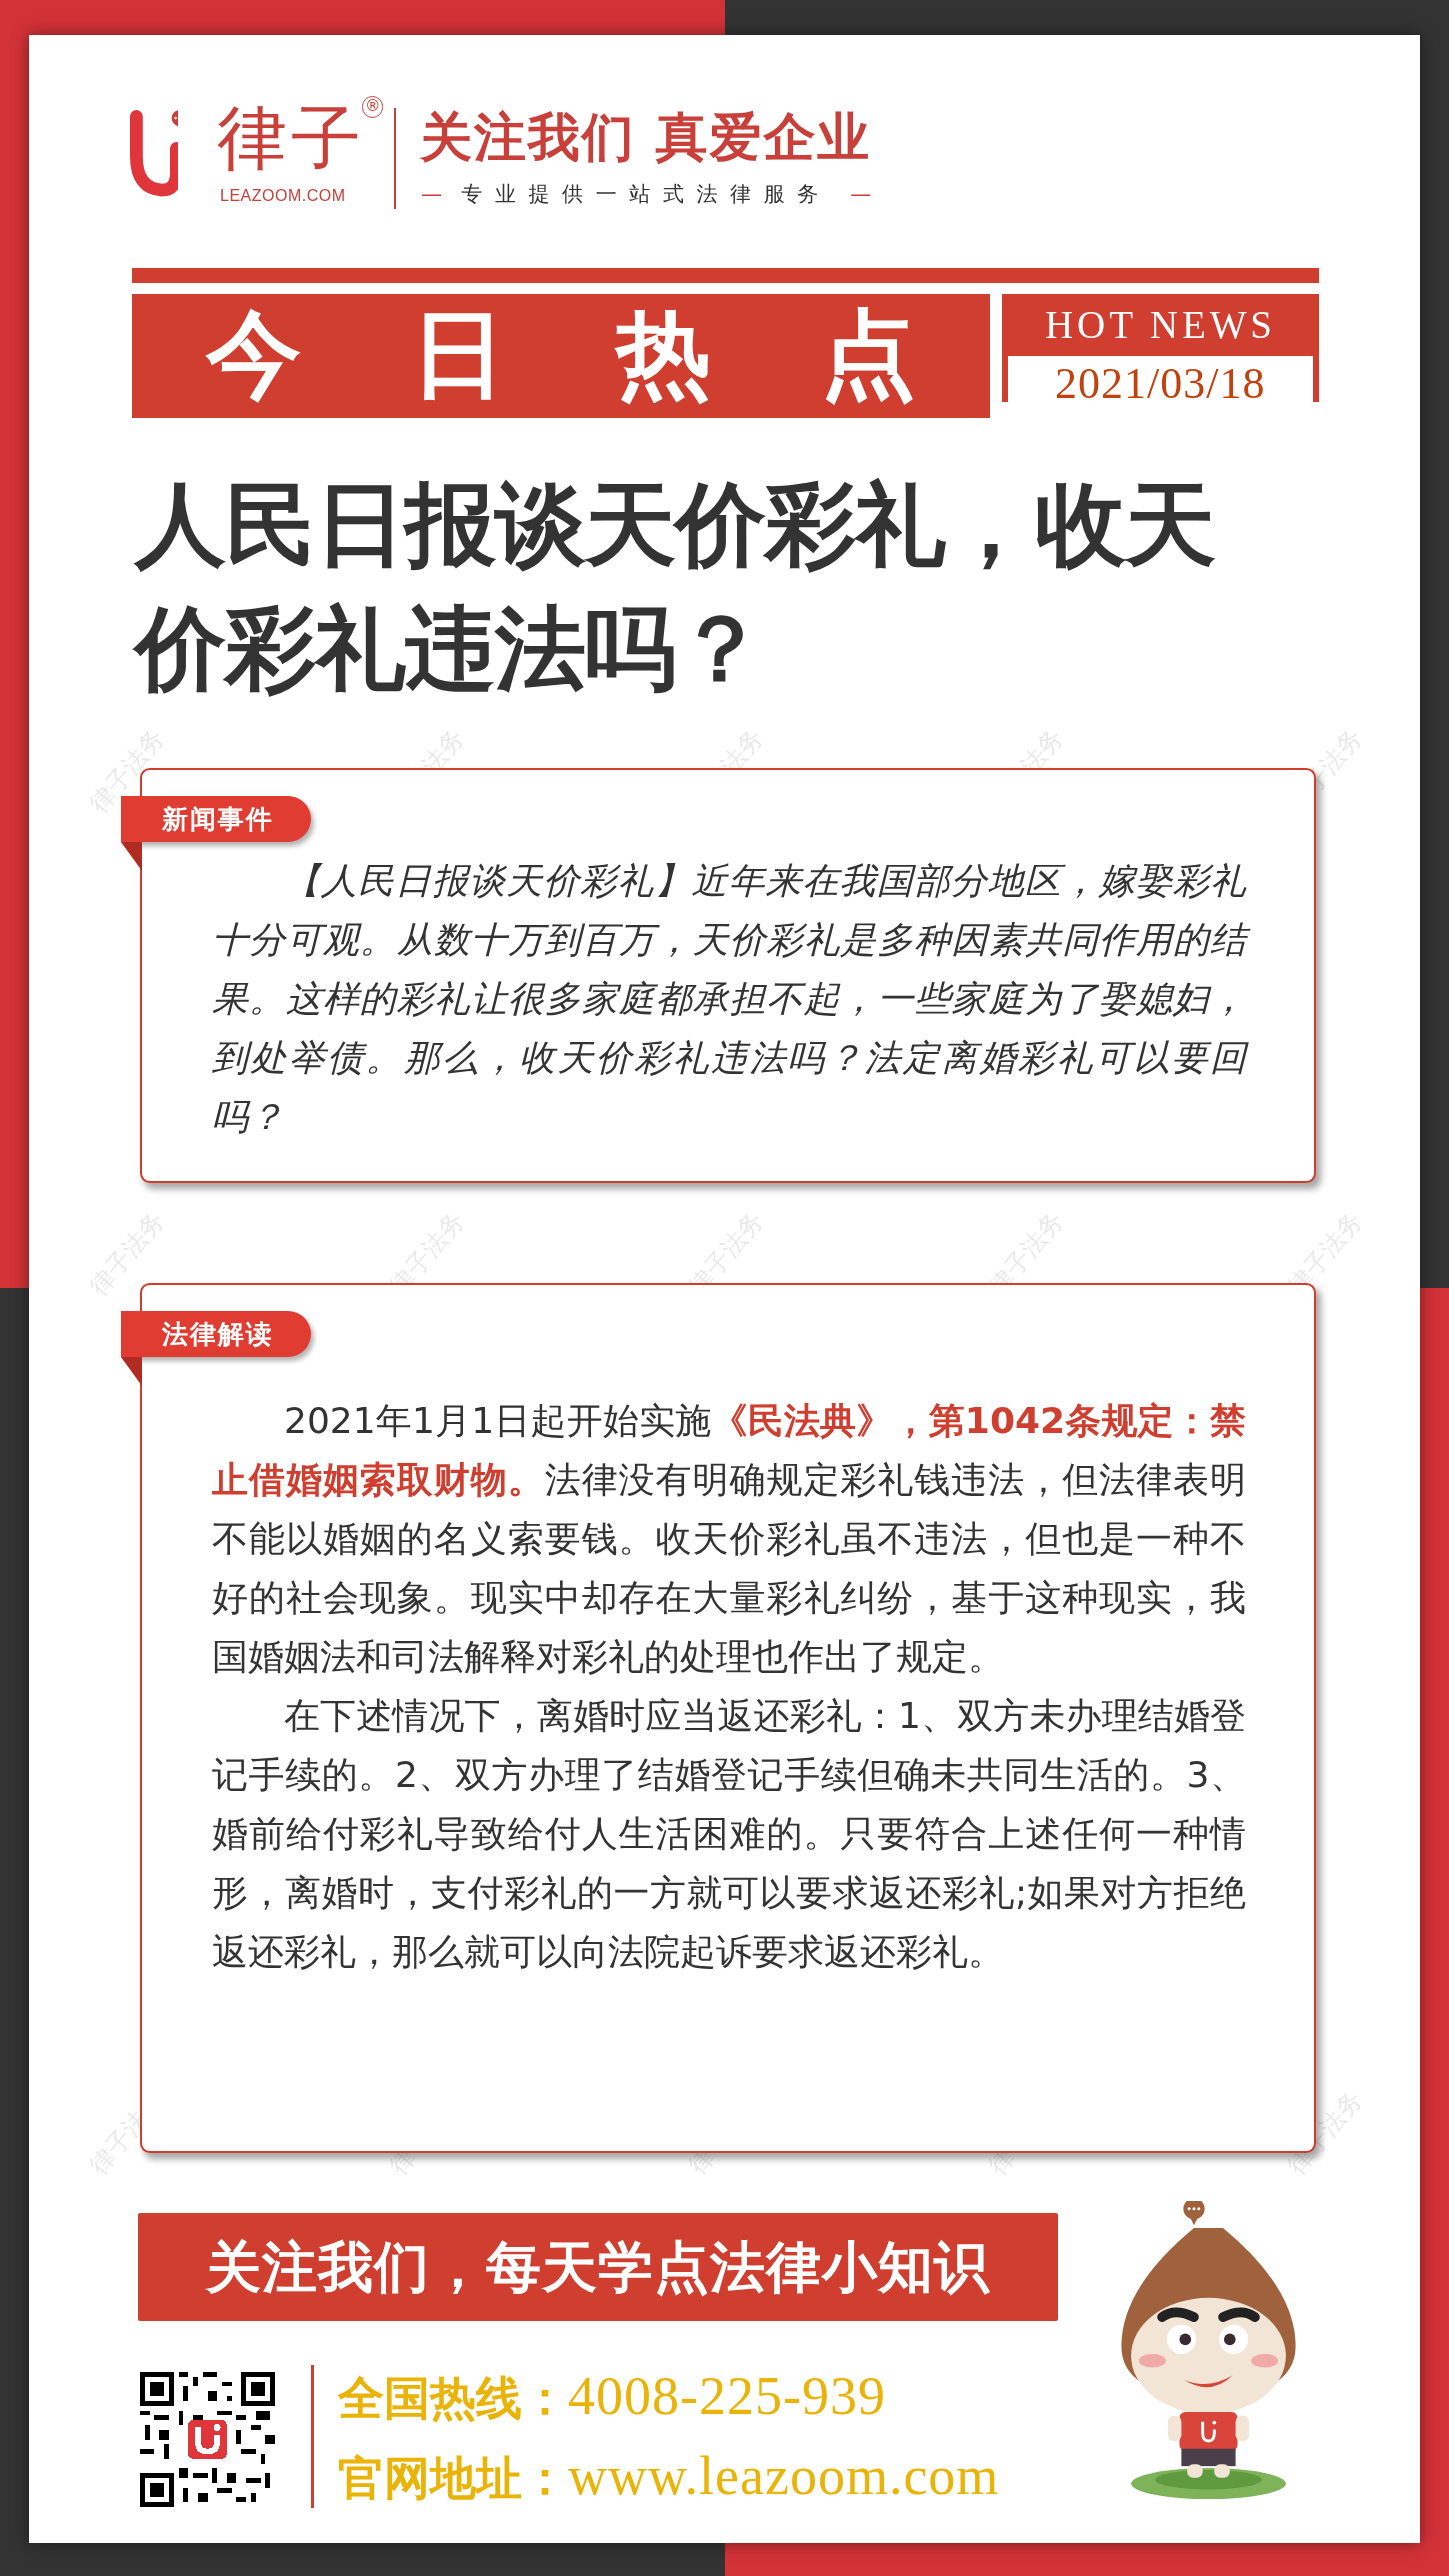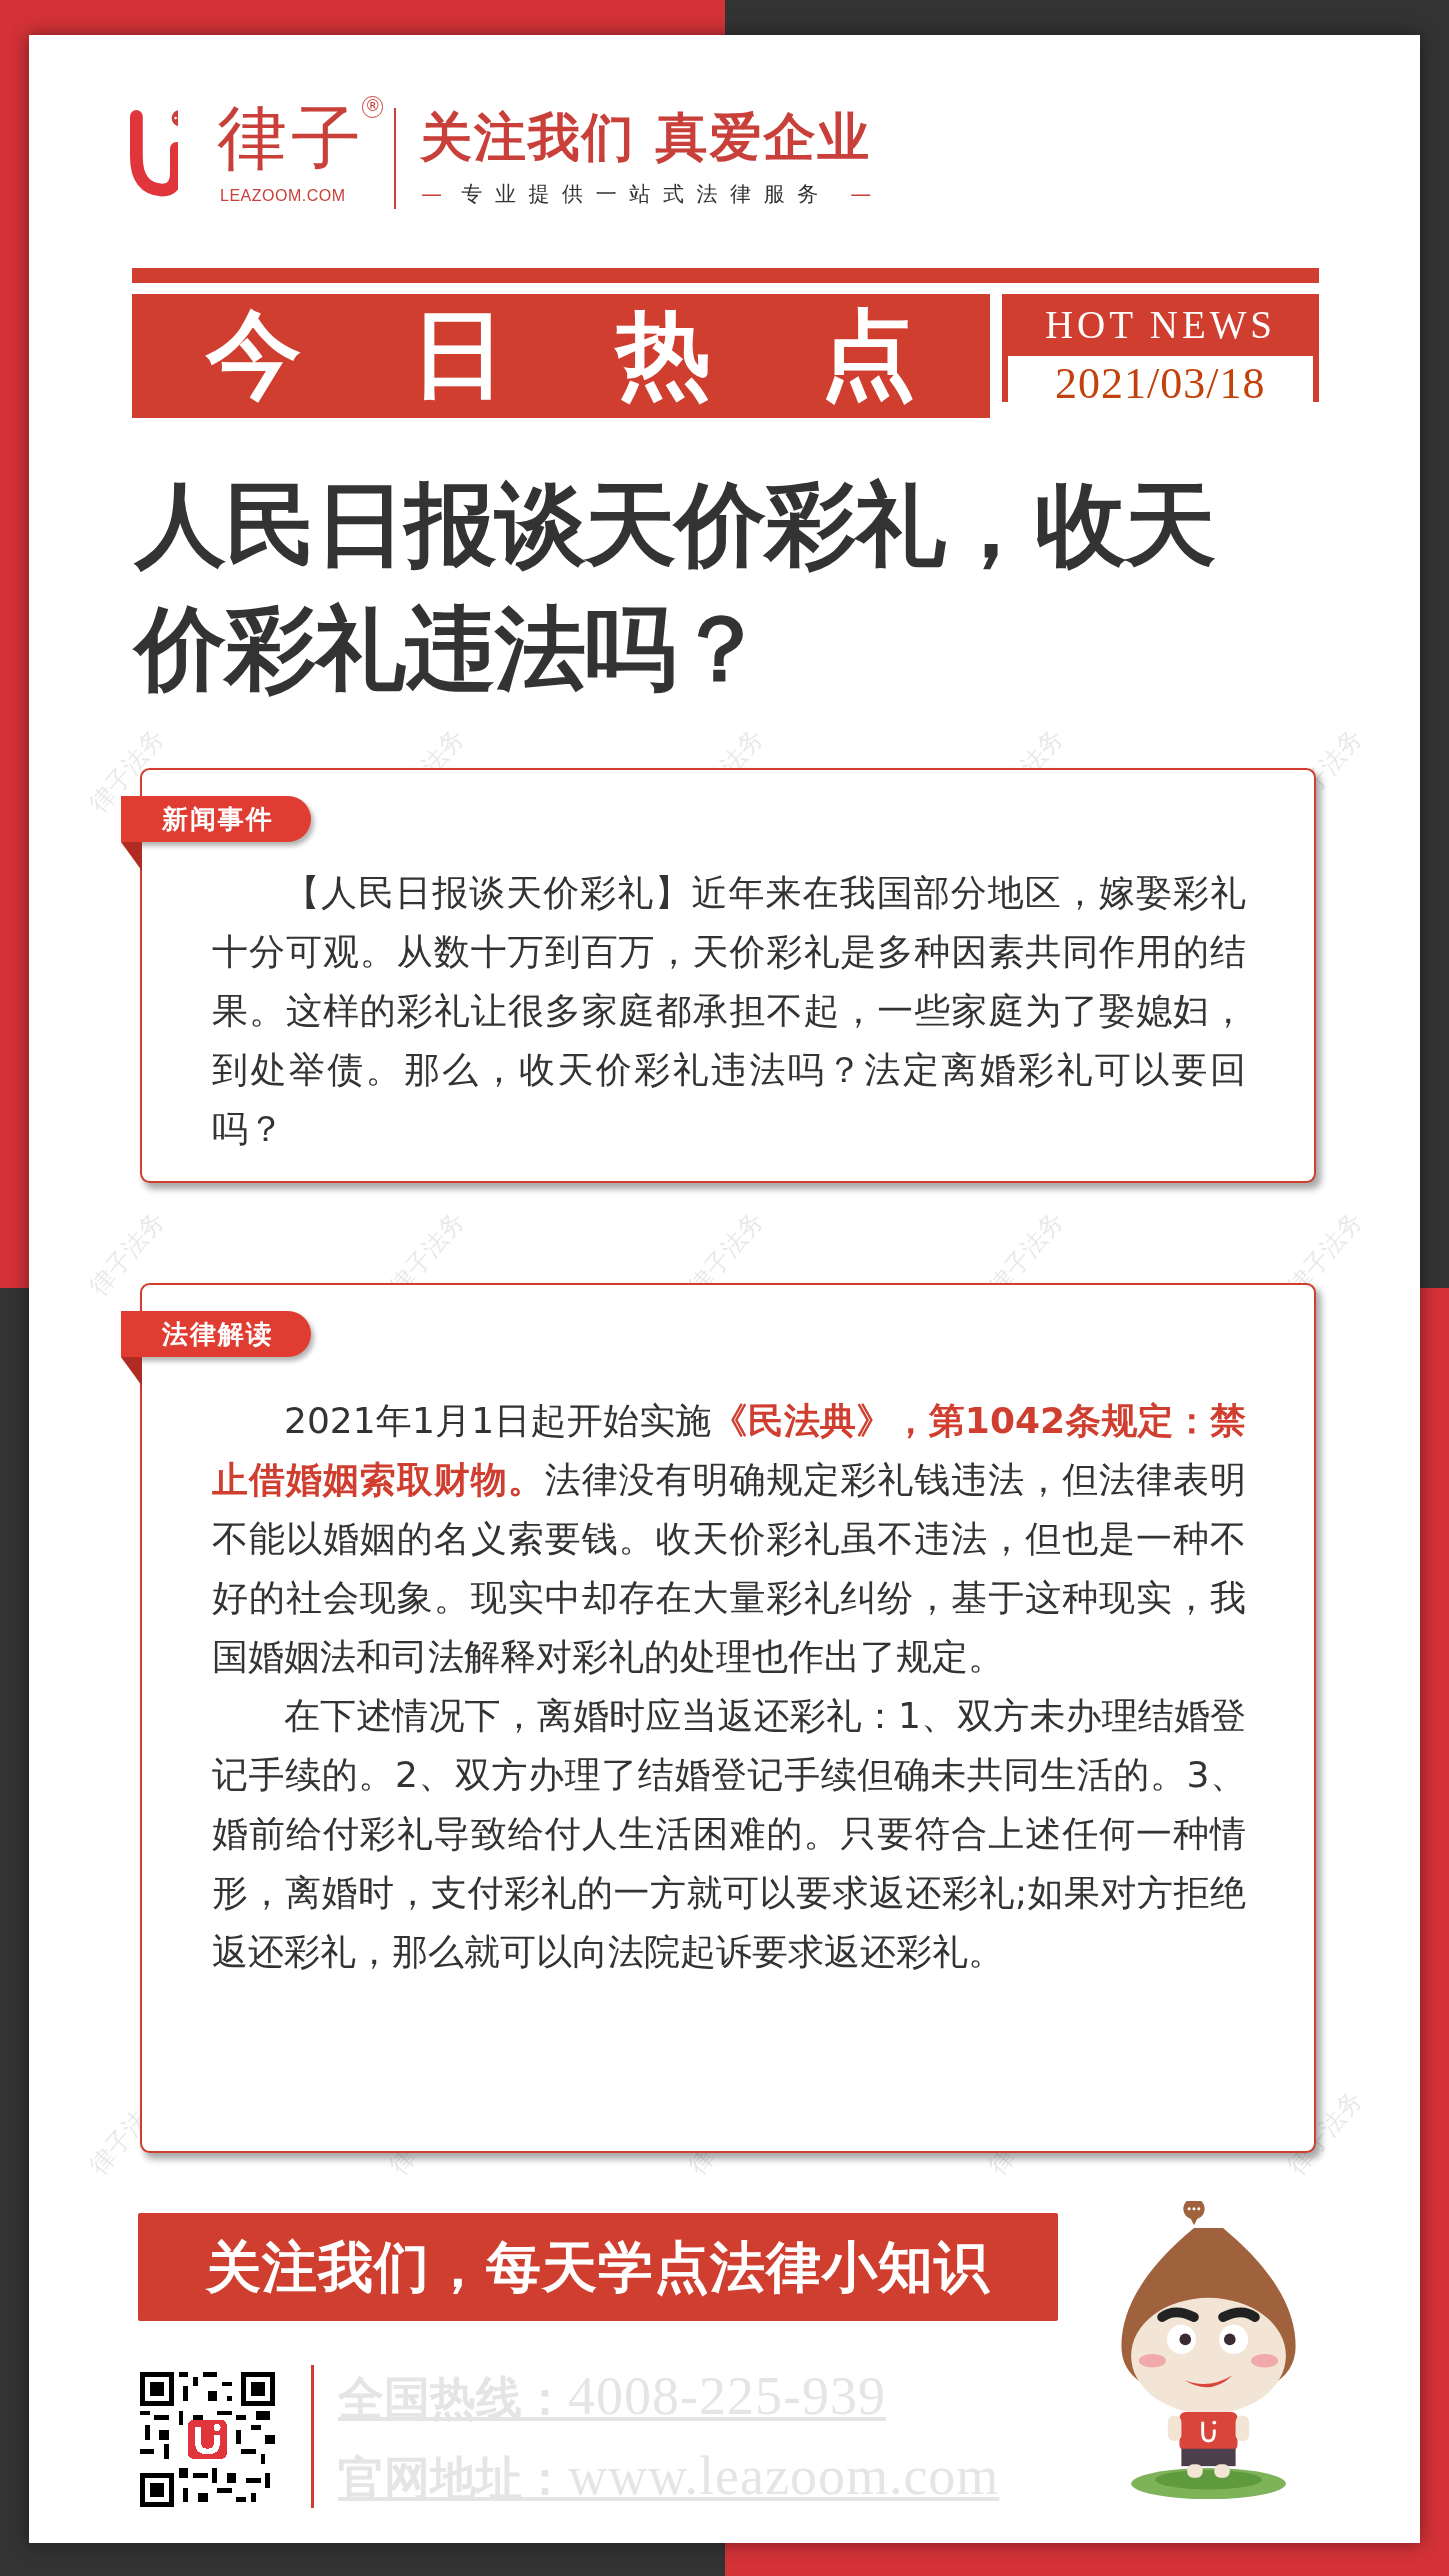--- a/index.html
+++ b/index.html
@@ -31,29 +31,29 @@
   .hotnews-bot{position:absolute;left:5.8px;top:62px;width:305px;height:56px;background:#fff;color:#c2410c;font-family:"Liberation Serif",serif;font-size:44px;text-align:center;line-height:56px;letter-spacing:1px;}
   
   .headline{position:absolute;left:135px;top:462px;width:1198px;font-size:91px;line-height:124px;color:#333;font-family:"DejaVu Serif",serif;font-weight:bold;letter-spacing:-1px;}
   
   .box{position:absolute;left:140px;width:1176px;border:2.9px solid #d03e2f;border-radius:9.7px;box-shadow:4.8px 5.8px 7.7px rgba(0,0,0,0.35);background:#fff;box-sizing:border-box;}
   .box1{top:768px;height:415px;}
   .box2{top:1283px;height:870px;}
   .tag{position:absolute;left:-21px;top:26px;height:46px;padding:0 37px 0 41px;background:#e03c31;color:#fff;font-size:26px;font-weight:bold;line-height:46px;border-radius:0 25px 25px 0;box-shadow:2.9px 3.9px 4.8px rgba(0,0,0,0.3);letter-spacing:1.9px;}
   .tag-fold{position:absolute;left:-21px;top:72px;width:0;height:0;border-top:0 solid transparent;border-right:21px solid #b02c22;border-bottom:29px solid transparent;}
   .body-text{position:absolute;left:70px;width:1034px;font-size:36px;line-height:59px;color:#333;text-align:justify;}
-  .box1 .body-text{top:93px;}
+  .box1 .body-text{top:81px;font-style:italic;}
   .box2 .body-text{top:106px;}
   .para{text-indent:72px;margin:0;}
   .hl{color:#d03e2f;font-weight:bold;}
   
   .follow{position:absolute;left:138px;top:2213px;width:920px;height:108px;background:#d03e2f;border-radius:2px;color:#fff;font-size:55px;font-family:"DejaVu Serif",serif;font-weight:bold;line-height:108px;text-align:center;letter-spacing:1px;}
   .qr{position:absolute;left:140px;top:2372px;width:135px;height:135px;}
   .contact-divider{position:absolute;left:311px;top:2365px;width:2.9px;height:143px;background:#d03e2f;}
-  .contact{position:absolute;left:338px;font-size:46px;color:#e5e5e5;font-family:"DejaVu Serif",serif;font-weight:bold;white-space:nowrap;text-decoration:underline;}
+  .contact{position:absolute;left:338px;font-size:46px;color:#eab308;font-family:"DejaVu Serif",serif;font-weight:bold;white-space:nowrap;}
   .contact-phone{top:2365px;}
   .contact-web{top:2445px;}
   .contact .val{font-family:"Liberation Serif",serif;font-weight:normal;font-size:54px;letter-spacing:1px;}
   .mascot{position:absolute;left:1102px;top:2201px;width:213px;height:300px;}
 </style>
 </head>
 <body>
 
 <div class="bg bg-tl"></div>
 <div class="bg bg-tr"></div>

